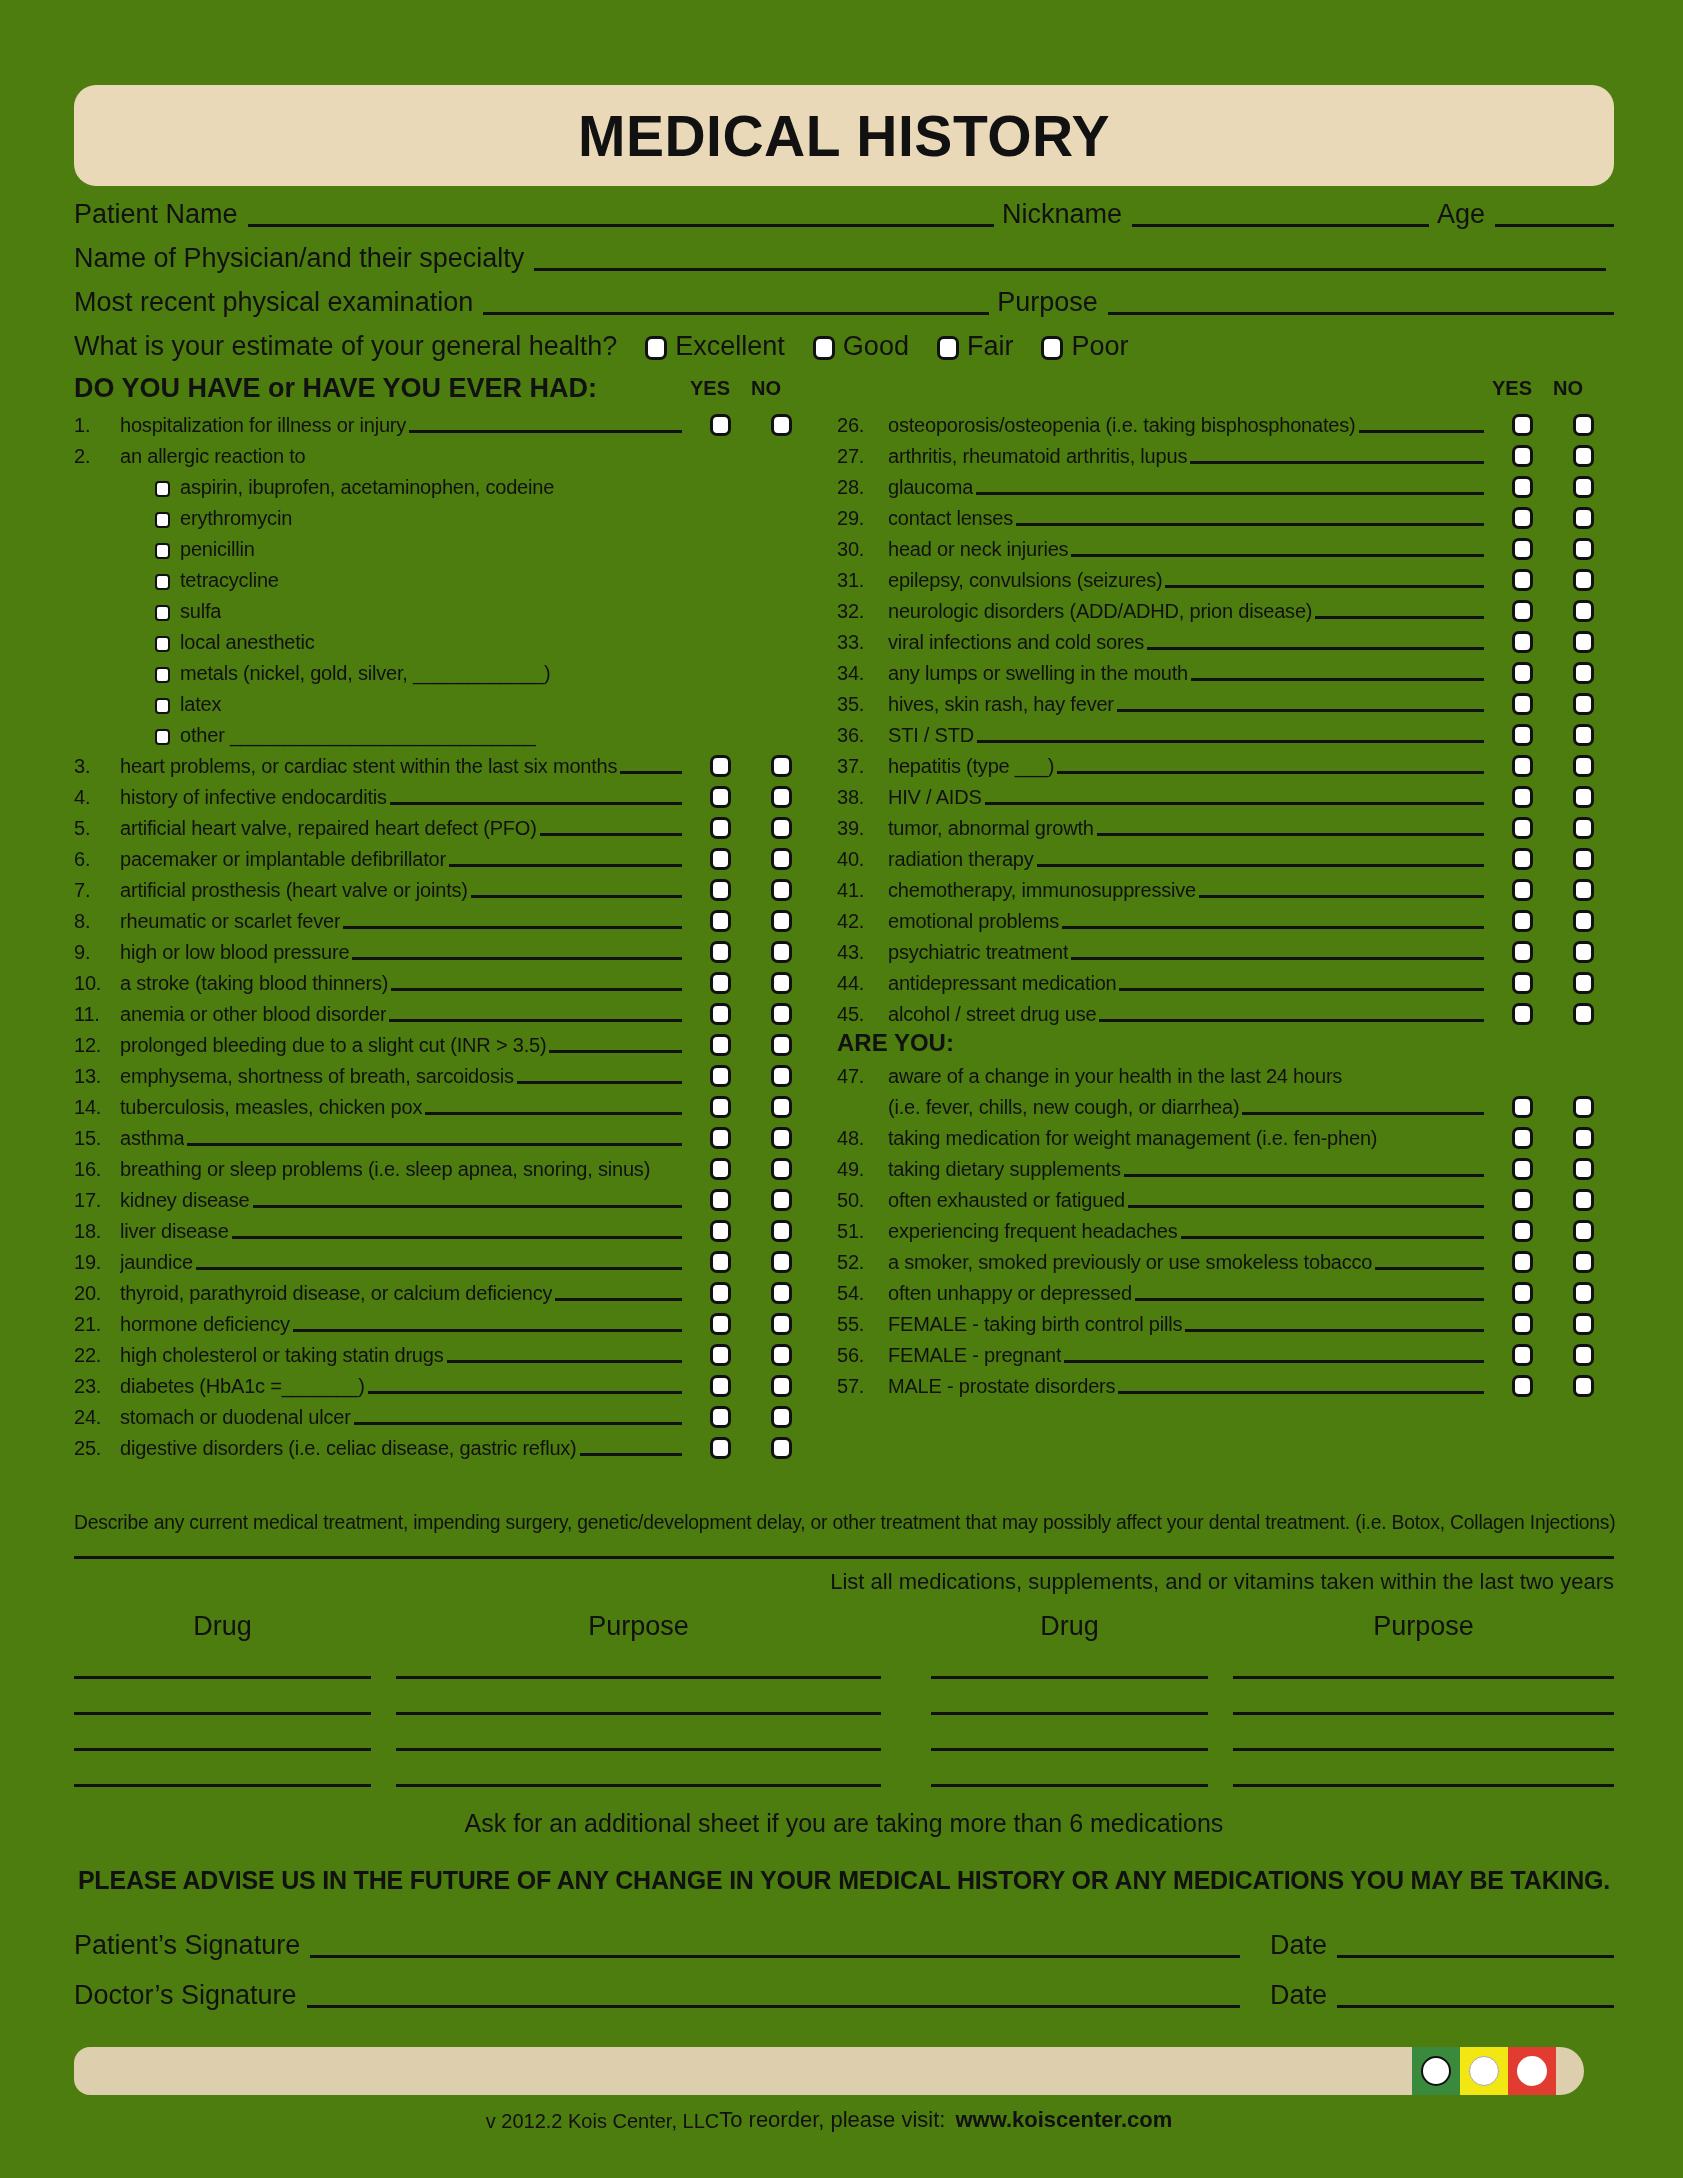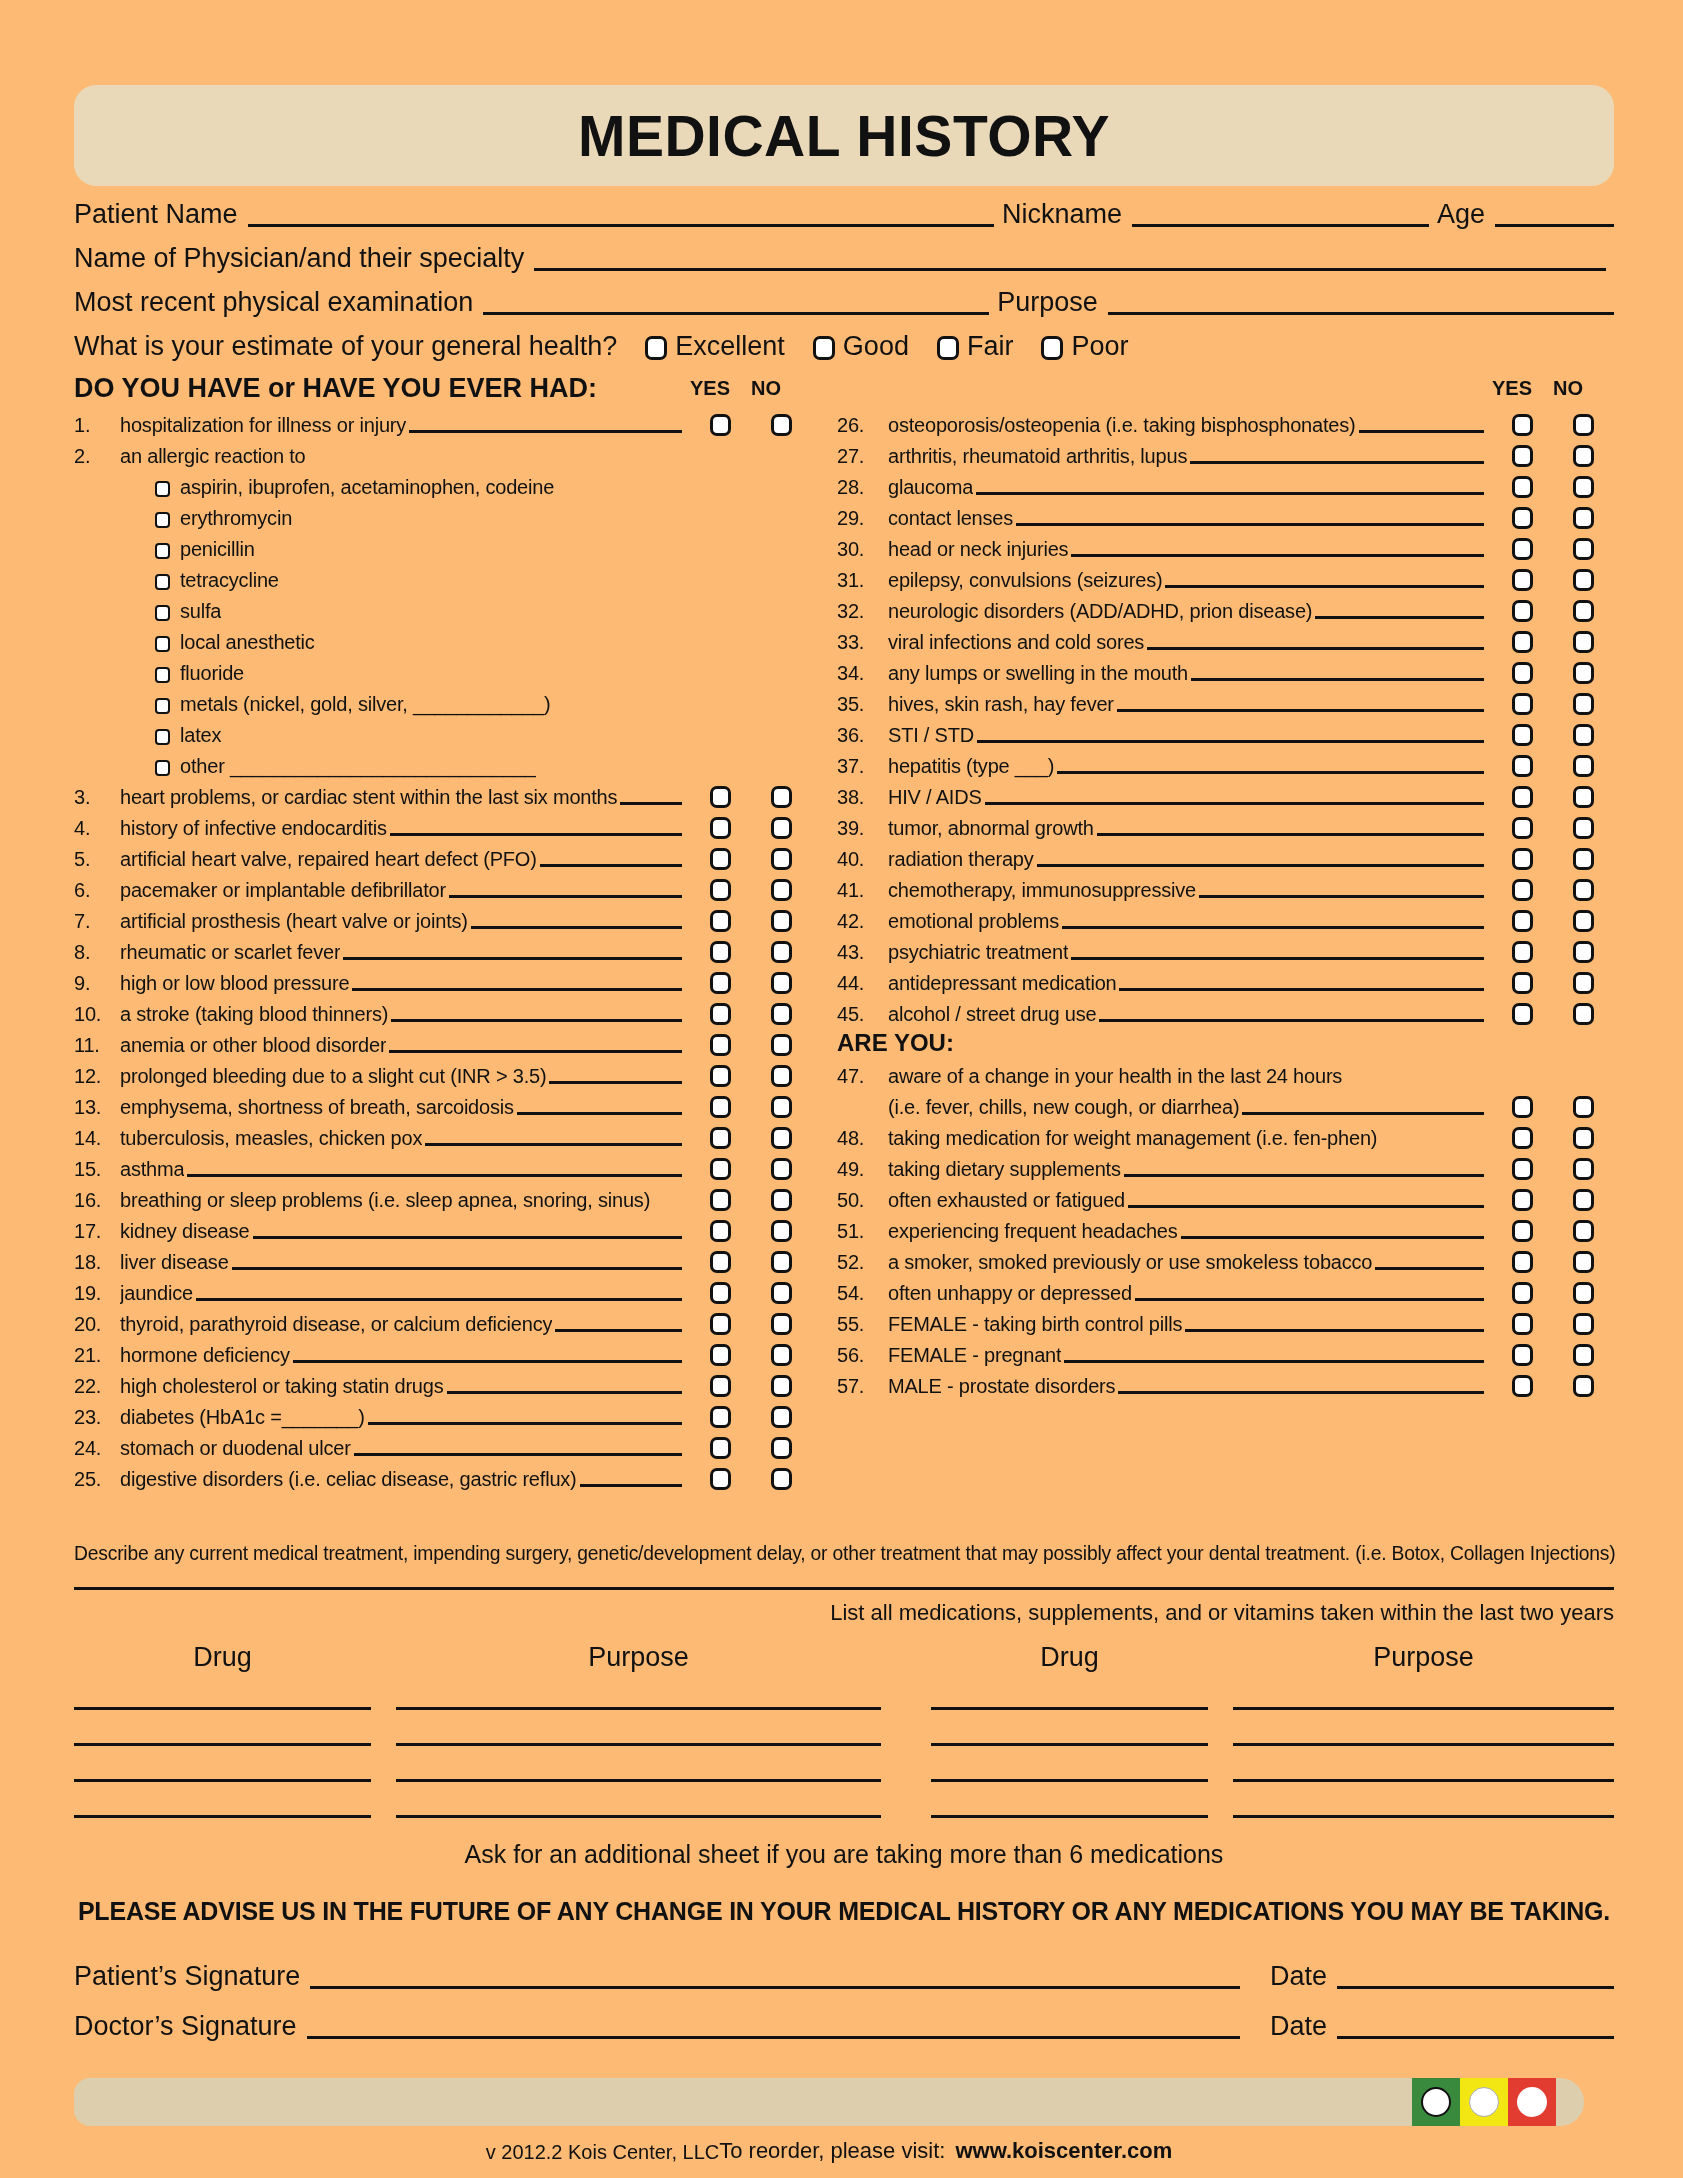--- a/index.html
+++ b/index.html
@@ -1,20 +1,20 @@
 <!DOCTYPE html>
 <html style="--banner: #e9d9b8; --bar: #ddcfae; --green: #3a8a3e; --yellow: #f2e713; --red: #e23b30;"><head>
 <meta charset="utf-8">
 <style>
   :root{
     --banner:#e9d9b8; --bar:#ddcfae; --green:#3a8a3e; --yellow:#f2e713; --red:#e23b30; --ink:#111;
   }
   *{box-sizing:border-box; margin:0; padding:0;}
   body{background:#888; font-family:"Liberation Sans", sans-serif; color:var(--ink);}
-  .page{width:1683px; height:2178px; background:#fdba74; position:relative; padding:85px 69px 0 74px; overflow:hidden;}
+  .page{width:1683px; height:2178px; background:#4d7c0f; position:relative; padding:85px 69px 0 74px; overflow:hidden;}
   
   .banner{height:101px; background:var(--banner); border-radius:22px; display:flex; align-items:center; justify-content:center;}
   .title{font-size:57px; font-weight:800; letter-spacing:0.5px;}
   
   .hrow{display:flex; align-items:flex-end; height:38px; margin-top:6px; font-size:27px; white-space:nowrap;}
   .hlabel{flex:none;}
   .wline{border-bottom:3px solid var(--ink); height:30px; flex:1; margin:0 8px 3px 10px;}
   .wline.fix300{flex:0 0 297px;}
   .wline.fix120{flex:0 0 119px; margin-right:0;}
   .wline.fix280{flex:0 0 277px; margin-right:0;}
@@ -168,24 +168,20 @@
           <div class="crow sub">
             <div class="cb small"></div>
             <div class="ctxt">sulfa</div>
           </div>
           <div class="crow sub">
             <div class="cb small"></div>
             <div class="ctxt">local anesthetic</div>
           </div>
           <div class="crow sub">
             <div class="cb small"></div>
-            <div class="ctxt">fluoride</div>
-          </div>
-          <div class="crow sub">
-            <div class="cb small"></div>
             <div class="ctxt">metals (nickel, gold, silver, ____________)</div>
           </div>
           <div class="crow sub">
             <div class="cb small"></div>
             <div class="ctxt">latex</div>
           </div>
           <div class="crow sub">
             <div class="cb small"></div>
             <div class="ctxt">other  ____________________________</div>
           </div>

